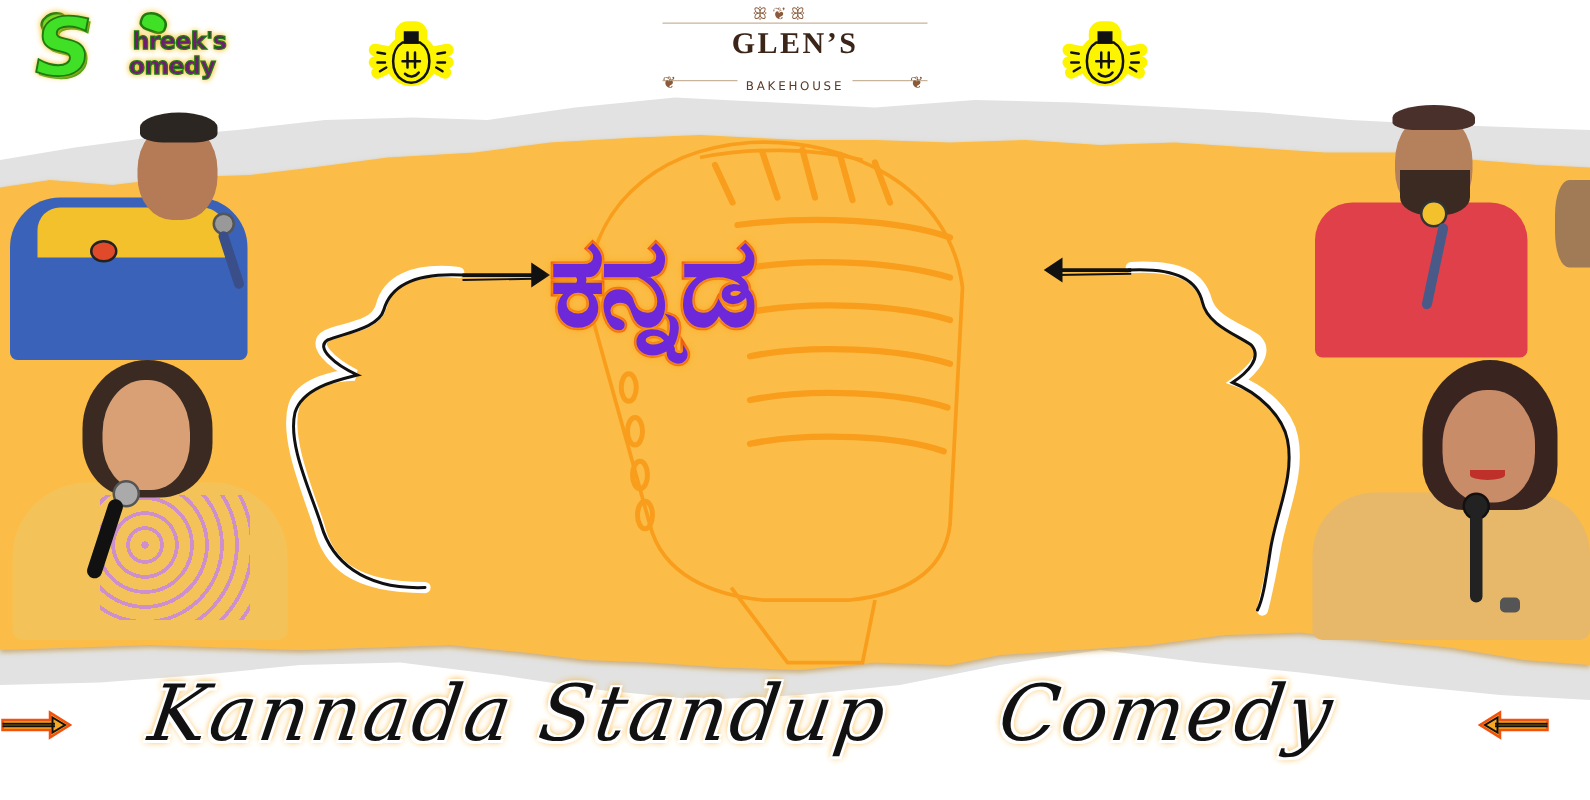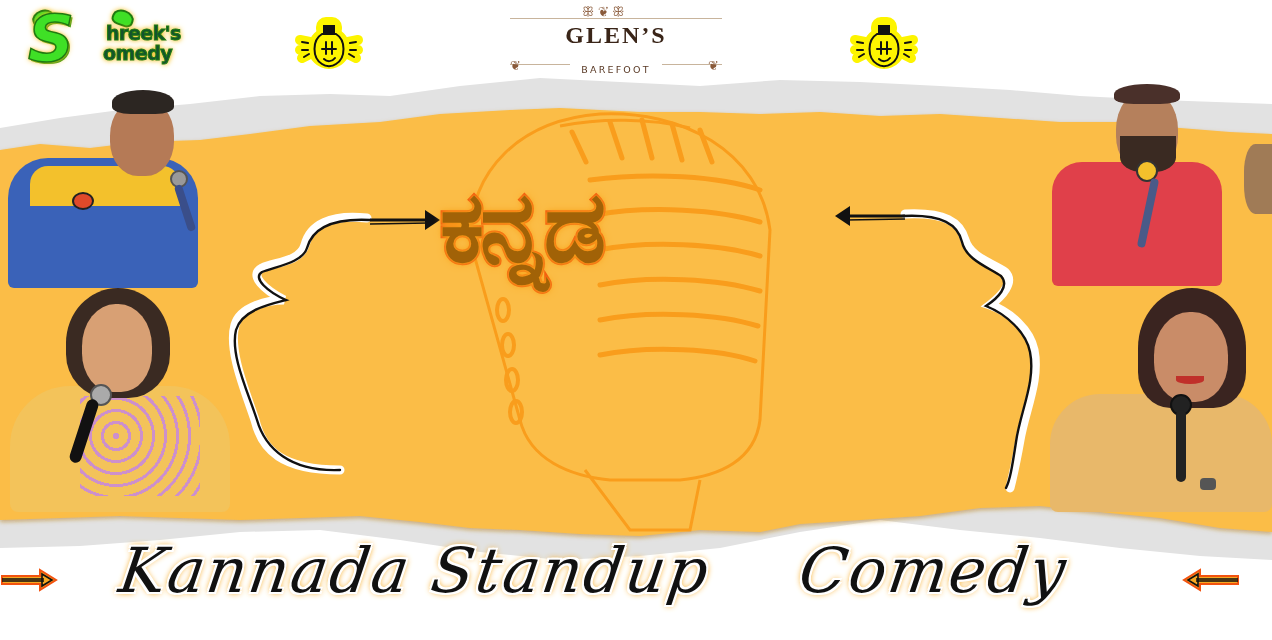--- a/index.html
+++ b/index.html
@@ -15,53 +15,53 @@
   
   .logo { position: absolute; }
   .shreek { left: 20px; top: 8px; width: 190px; height: 66px; }
   .shreek .s-big {
     position: absolute; left: 8px; top: -6px; font-family: "DejaVu Sans", sans-serif; font-weight: bold;
     font-size: 64px; color: #3fe026; font-style: italic;
     text-shadow: 0 0 3px #f4c020, 0 0 6px #f4c020, 2px 2px 0 #2a9a18;
     -webkit-text-stroke: 1.5px #1f7a12;
   }
   .shreek .s-top, .shreek .s-bot {
-    position: absolute; font-family: "DejaVu Sans", sans-serif; font-weight: bold; color: #14532d;
+    position: absolute; font-family: "DejaVu Sans", sans-serif; font-weight: bold; color: #701a75;
     -webkit-text-stroke: 1px #1f7a12; text-shadow: 0 0 4px #f4c020, 0 0 6px #f4c020; font-size: 19px; letter-spacing: -0.5px;
   }
   .shreek .s-top { left: 86px; top: 14px; }
   .shreek .s-bot { left: 83px; top: 34px; }
   .shreek .ear { position: absolute; width: 22px; height: 16px; background: #3fe026; border: 2px solid #1f7a12; border-radius: 60% 60% 40% 40%; box-shadow: 0 0 5px #f4c020; }
 
   .bulb { width: 74px; height: 60px; top: 12px; }
   .bulb1 { left: 292px; }
   .bulb2 { left: 847px; }
 
-  .glens { left: 508px; top: 4px; width: 216px; height: 74px; }
+  .glens { left: 528px; top: 4px; width: 216px; height: 74px; }
   .glens .g-line { position: absolute; left: 2px; width: 212px; height: 1px; background: #c8b49c; }
   .glens .g-title { position: absolute; left: 0; top: 18px; width: 216px; text-align: center; font-family: Liberation Serif, serif; font-weight: bold; font-size: 24px; letter-spacing: 2px; color: #3a2518; }
   .glens .g-sub { position: absolute; left: 0; top: 60px; width: 216px; text-align: center; font-size: 9.5px; letter-spacing: 2.2px; color: #5a3a26; font-family: "DejaVu Sans", sans-serif; }
   .glens .g-orn { position: absolute; color: #8a5a3a; font-size: 13px; font-family: "DejaVu Serif", serif; }
 
   .barefoot { left: 970px; top: 6px; width: 270px; height: 66px; }
   .barefoot .b-title { position: absolute; left: 76px; top: 2px; font-family: "DejaVu Sans", sans-serif; font-weight: bold; font-size: 35px; color: #111; letter-spacing: -0.5px; transform: scaleX(0.86); transform-origin: left top; text-shadow: 0 0 2px #f6c22a, 1px 1px 0 #f6c22a, -1px -1px 0 #f6c22a, 1px -1px 0 #f6c22a, -1px 1px 0 #f6c22a; }
   .barefoot .b-sub { position: absolute; left: 80px; top: 50px; font-family: "DejaVu Sans Mono", monospace; font-weight: bold; font-size: 8.5px; letter-spacing: 2.6px; color: #222; text-shadow: 0 0 1px #f6c22a; }
 
   
   .performer { position: absolute; }
   .p-head { position: absolute; border-radius: 48% 48% 44% 44%; }
   .p-hair { position: absolute; border-radius: 50% 50% 30% 30%; }
   .p-body { position: absolute; }
   .p-mic { position: absolute; border-radius: 6px; }
   .p-mic-head { position: absolute; border-radius: 50%; }
 
   
   .kn-title {
     position: absolute; font-family: "DejaVu Sans", sans-serif; font-weight: bold;
-    color: #a16207; -webkit-text-stroke: 4px #f2520f; paint-order: stroke fill;
+    color: #6d28d9; -webkit-text-stroke: 4px #f2520f; paint-order: stroke fill;
     text-shadow: 0 0 0 #f6a014, 0 0 4px #f8a31a, 0 0 8px #f8a31a;
     white-space: nowrap; line-height: 1;
   }
   .kn-line1 { left: 440px; top: 178px; font-size: 98px; letter-spacing: -4px; }
   .kn-line2 { left: 282px; top: 330px; font-size: 98px; letter-spacing: -4px; }
 
   
   .script {
     position: absolute; top: 540px; font-family: "DejaVu Serif", serif; font-style: italic;
     font-size: 62px; color: #111; letter-spacing: 2px; white-space: nowrap; line-height: 1;
@@ -161,21 +161,21 @@
       </g>
     </svg>
   </div>
 
   <div class="logo glens">
     <span class="g-orn" style="left:74px;top:0px;">ꕥ ❦ ꕥ</span>
     <div class="g-line" style="top:14px;"></div>
     <div class="g-title">GLEN’S</div>
     <div class="g-line" style="top:60px;width:60px;"></div>
     <div class="g-line" style="top:60px;left:154px;width:60px;"></div>
-    <div class="g-sub">BAREFOOT</div>
+    <div class="g-sub">BAKEHOUSE</div>
     <span class="g-orn" style="left:2px;top:54px;">❦</span>
     <span class="g-orn" style="left:200px;top:54px;">❦</span>
   </div>
 
   <div class="logo bulb bulb2">
     <svg width="74" height="60" viewBox="0 0 74 60">
       <g stroke="#fdf400" stroke-width="10" stroke-linecap="round" fill="#fdf400">
         <circle cx="37" cy="36" r="16"></circle>
         <rect x="29" y="10" width="16" height="12" rx="5"></rect>
         <path d="M8,28 L18,30 M8,38 L18,37 M10,46 L18,42 M66,28 L56,30 M66,38 L56,37 M64,46 L56,42" fill="none"></path>

